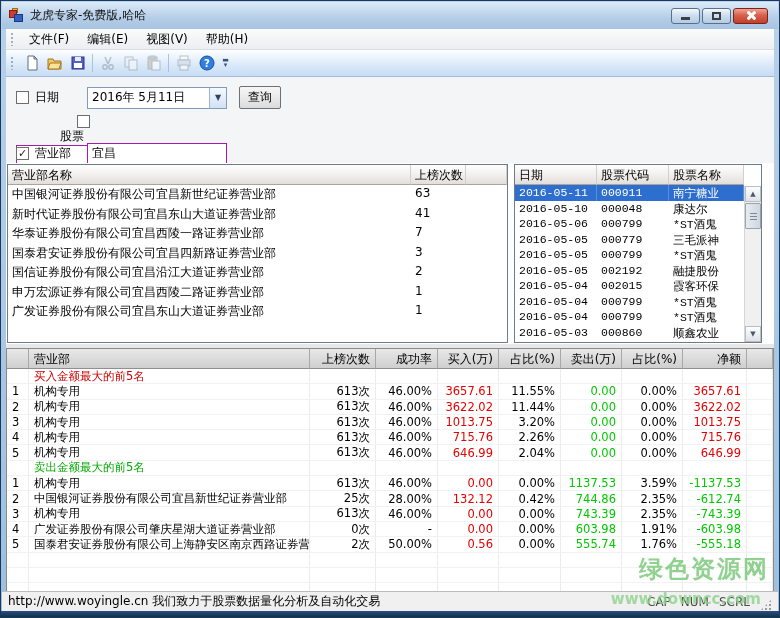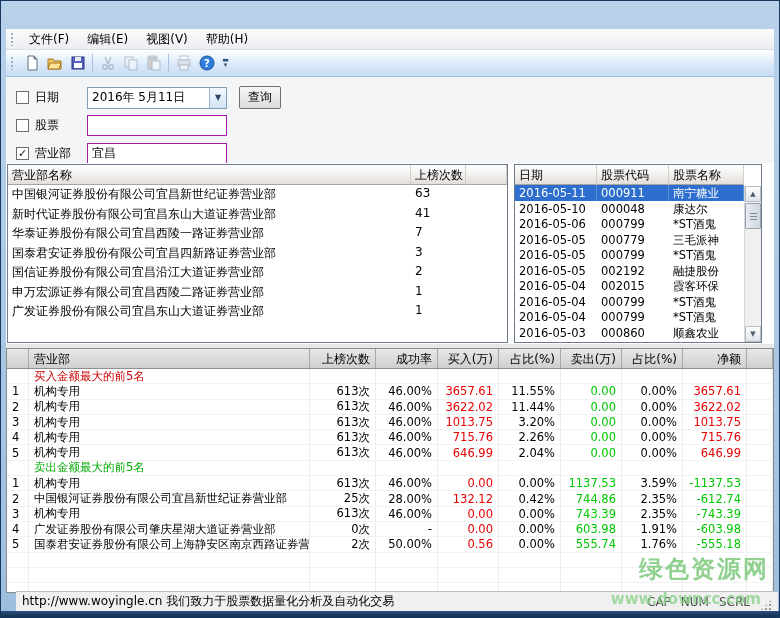--- a/index.html
+++ b/index.html
@@ -98,38 +98,57 @@
   .dt-cell { padding:0 5px; overflow:hidden; white-space:nowrap; height:100%; display:flex; align-items:center;
     border-right:1px solid #ececec; }
   .dt-row { border-bottom:1px solid #f2f2f2; }
   .dc0 { width:22px; } .dc1 { flex:1; } .dc2 { width:66px; } .dc3 { width:62px; } .dc4 { width:61px; }
   .dc5 { width:62px; } .dc6 { width:61px; } .dc7 { width:61px; } .dc8 { width:64px; } .dc9 { width:26px; }
   .num { justify-content:flex-end; }
   .red { color:#e60000; } .green { color:#00c800; }
   .section-buy { color:#cc0000; } .section-sell { color:#00aa00; }
 
   
-  .statusbar { position:absolute; left:15px; right:1px; bottom:6px; height:20px; background:#f0f0f0;
+  .statusbar { position:absolute; left:1px; right:1px; bottom:6px; height:20px; background:#f0f0f0;
     border-top:1px solid #bcbcbc; display:flex; align-items:center; padding:0 6px; }
   .status-text { flex:1; overflow:hidden; white-space:nowrap; }
   .indicators { display:flex; gap:10px; color:#4a4a4a; margin-right:10px; }
   .resize-grip { width:12px; height:12px; align-self:flex-end;
     background-image:radial-gradient(circle,#9a9a9a 1px,transparent 1.2px); background-size:4px 4px;
     clip-path:polygon(100% 0,100% 100%,0 100%); }
 
   
   .watermark { position:absolute; right:10px; top:552px; text-align:right; pointer-events:none; z-index:50; }
   .wm1 { font-size:24px; font-weight:bold; letter-spacing:2px; color:rgba(125,201,125,.85); }
   .wm2 { font-size:15px; font-weight:bold; color:rgba(140,210,140,.8); margin-top:5px; margin-right:8px; }
 </style>
 </head>
 <body>
 
 <div class="window">
 
+  <div class="titlebar">
+    <div class="app-icon">
+        <i class="c3"></i>
+        <i class="c1"></i>
+        <i class="c2"></i>
+      </div>
+    <div class="title-text">龙虎专家-免费版,哈哈</div>
+    <div class="win-buttons">
+      <div class="win-btn">
+          <div class="glyph-min"></div>
+        </div>
+      <div class="win-btn">
+          <div class="glyph-max"></div>
+        </div>
+      <div class="win-btn close">
+          <div class="glyph-close"></div>
+        </div>
+    </div>
+  </div>
 
   <div class="menubar">
     <div class="grip"></div>
     <div class="menu-item">文件(F)</div>
     <div class="menu-item">编辑(E)</div>
     <div class="menu-item">视图(V)</div>
     <div class="menu-item">帮助(H)</div>
   </div>
 
   <div class="toolbar">
@@ -199,21 +218,21 @@
       <div class="checkbox"></div>
       <div class="cb-label">日期</div>
       <div class="combo">
         <div class="combo-text">2016年 5月11日</div>
         <div class="combo-btn">
             <span>▼</span>
           </div>
       </div>
       <button class="query-btn">查询</button>
     </div>
-    <div class="form-row" style="top:38px;">
+    <div class="form-row" style="top:38px;flex-direction:column;">
       <div class="checkbox"></div>
       <div class="cb-label">股票</div>
       <input class="txt-input" value="" style="">
     </div>
     <div class="form-row" style="top:66px;">
       <div class="checkbox">✓</div>
       <div class="cb-label">营业部</div>
       <input class="txt-input" value="宜昌" style="">
     </div>
   </div>
@@ -263,21 +282,21 @@
           </div>
         </div>
     </div>
 
     <div class="panel right">
       <div class="lv-header" style="margin-right:17px;">
         <div class="lv-hcell st-c0">日期</div>
         <div class="lv-hcell st-c1">股票代码</div>
         <div class="lv-hcell st-c2" style="flex:1">股票名称</div>
       </div>
-      <div style="margin-right:17px;">
+      <div style="margin-right:17px;font-family:Liberation Mono, monospace;">
           <div class="lv-row selected">
             <div class="lv-cell st-c0">2016-05-11</div>
             <div class="lv-cell st-c1">000911</div>
             <div class="lv-cell st-c2">南宁糖业</div>
           </div>
           <div class="lv-row">
             <div class="lv-cell st-c0">2016-05-10</div>
             <div class="lv-cell st-c1">000048</div>
             <div class="lv-cell st-c2">康达尔</div>
           </div>

